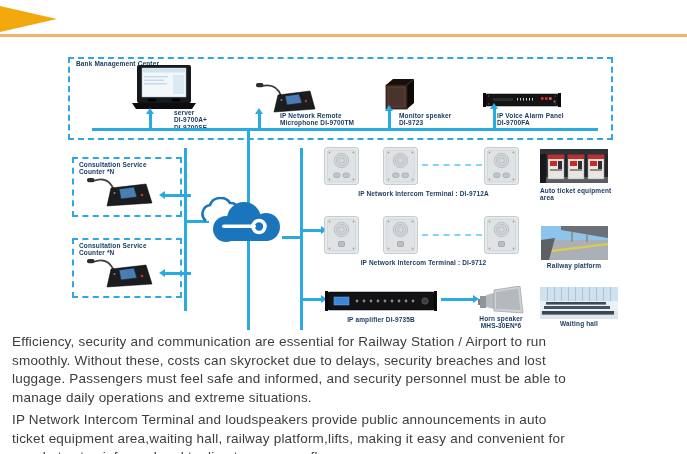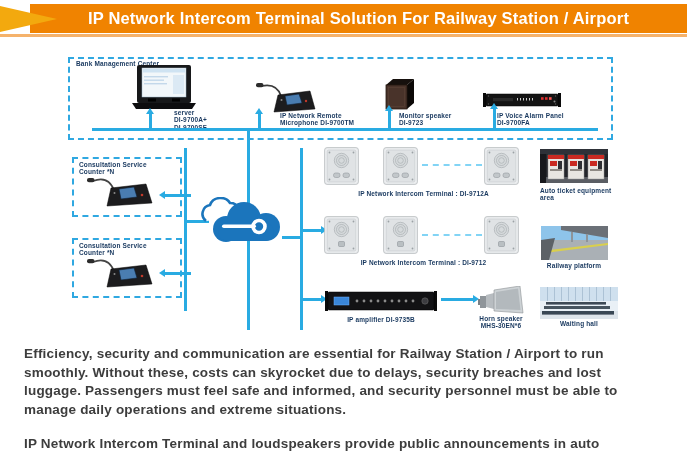--- a/index.html
+++ b/index.html
@@ -25,30 +25,27 @@
     border-left:4px solid transparent;border-right:4px solid transparent;border-bottom:6px solid #29ABE2;}
   .arr-left::before{content:"";position:absolute;left:-5px;top:50%;transform:translateY(-50%);
     border-top:4px solid transparent;border-bottom:4px solid transparent;border-right:6px solid #29ABE2;}
   .arr-right::after{content:"";position:absolute;right:-5px;top:50%;transform:translateY(-50%);
     border-top:4px solid transparent;border-bottom:4px solid transparent;border-left:6px solid #29ABE2;}
   .dash-link{position:absolute;height:0;border-top:2.5px dashed #82D4F5;}
   .dev{position:absolute;}
   
   .body-text{position:absolute;left:8px;top:329px;width:676px;color:#3d3d3d;
              font-size:13.5px;line-height:18.5px;letter-spacing:.2px;}
-  .body-text p{margin:16px;white-space:pre-line;font-weight:bold;}
+  .body-text p{margin:4px;white-space:pre-line;}
 </style>
 </head>
 <body>
 
 <div class="stage">
 
-  <div class="banner-bar">
-    <div class="banner-title">IP Network Intercom Terminal Solution For Railway Station / Airport</div>
-  </div>
   <div class="banner-arrow"></div>
   <div class="banner-strip"></div>
 
   <div class="dashed-box" style="left:68px;top:57px;width:541px;height:79px;"></div>
   <div class="lbl" style="left:76px;top:60px;">Bank Management Center</div>
 
   <svg class="dev" style="left:130px;top:65px;" width="68" height="46" viewBox="0 0 68 46">
     <rect x="7" y="0" width="54" height="38" rx="2" fill="#17181a"></rect>
     <rect x="12" y="3" width="44" height="29" fill="#f2f7fa" stroke="#9fb8cc" stroke-width="0.5"></rect>
     <rect x="13" y="4" width="42" height="3.5" fill="#cfe3f2"></rect>

